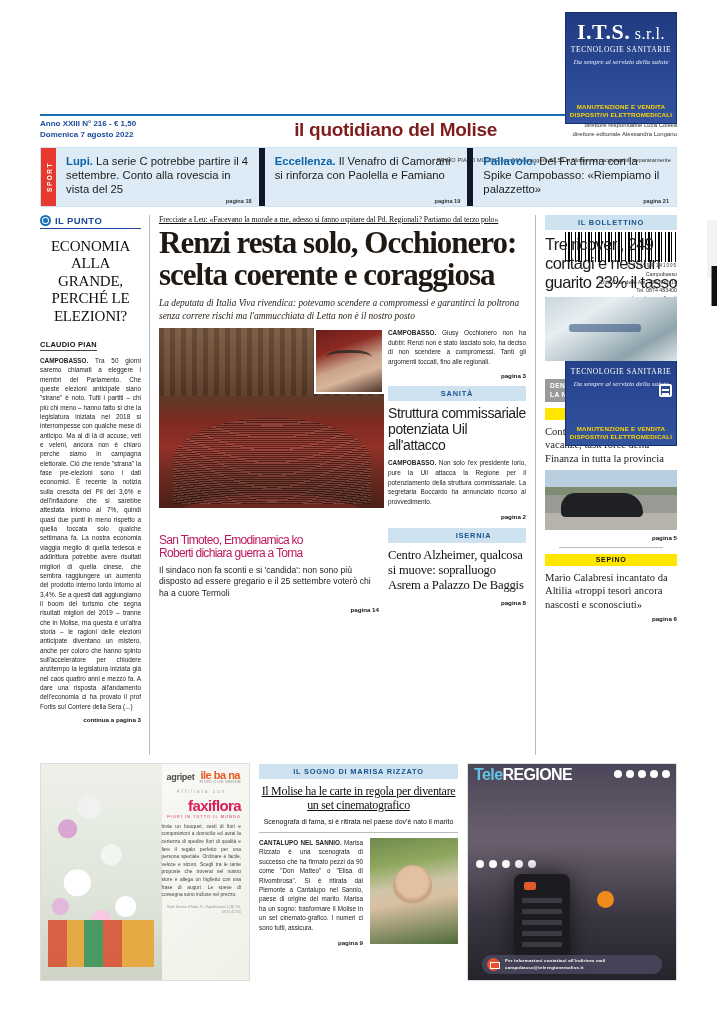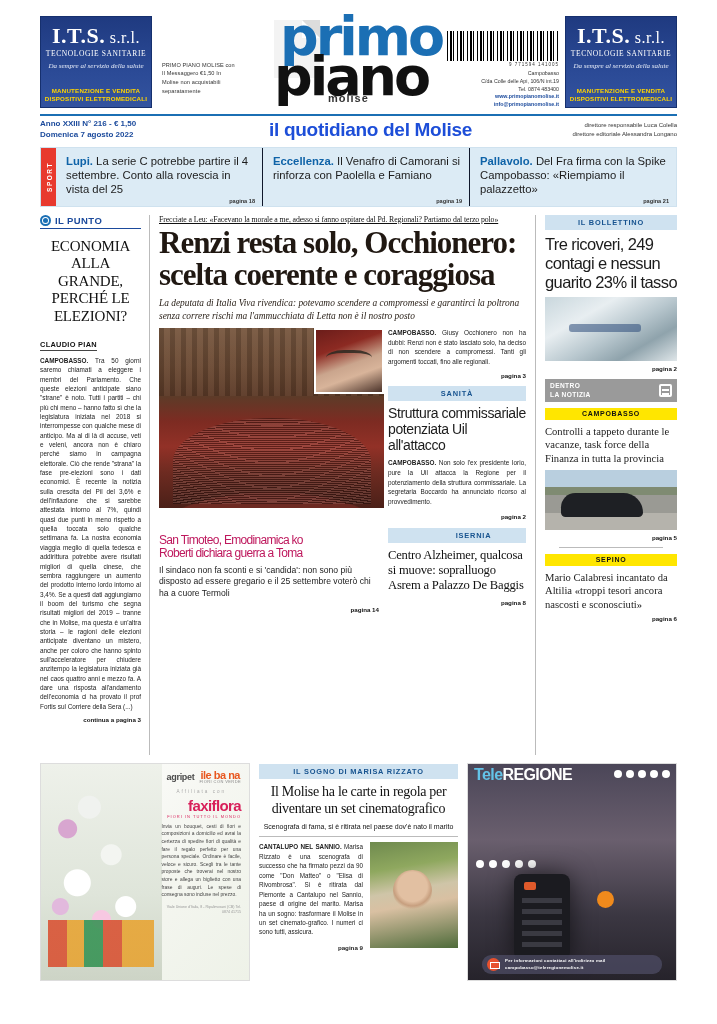--- a/index.html
+++ b/index.html
@@ -6,21 +6,21 @@
   body {
     width:717px; height:1024px;
     background:#ffffff;
     font-family:"Liberation Sans", sans-serif;
     color:#111;
     overflow:hidden;
   }
   .page { position:relative; width:717px; height:1024px; padding:0 40px; }
 
   
-  .masthead { display:flex; align-items:center; padding-top:12px; height:112px; }
+  .masthead { display:flex; align-items:flex-end; padding-top:12px; height:112px;flex-direction:column; }
   .its-ad {
     width:112px; height:92px; flex:0 0 112px;
     background:linear-gradient(180deg,#1f3a80 0%,#2b4a96 60%,#33539f 100%);
     color:#fff; position:relative; text-align:center;
     border:1px solid #16306e; overflow:hidden;
   }
   .its-ad .its-top { padding-top:8px; }
   .its-logo { font-family:"Liberation Serif", serif; font-size:16px; letter-spacing:.5px; font-weight:400; line-height:1; }
   .its-logo .big { font-size:22px; font-weight:700; }
   .its-sub { font-family:"Liberation Serif", serif; font-size:7.5px; letter-spacing:.6px; margin-top:2px; }
@@ -48,29 +48,29 @@
     background:repeating-linear-gradient(90deg,#000 0 1px,#fff 1px 3px,#000 3px 5px,#fff 5px 6px,#000 6px 7px,#fff 7px 10px); }
   .barcode-num { font-size:4.5px; letter-spacing:1px; margin-top:1px; color:#333; }
   .contact { font-size:5.3px; line-height:1.5; color:#333; margin-top:3px; }
   .contact .bold { font-weight:700; color:#1b4a9c; }
 
   .its-ad2 { flex:0 0 112px; margin-left:6px; }
 
   
   .band { display:flex; align-items:center; border-top:2px solid #1b6fb4; margin-top:2px; padding-top:4px; height:26px; }
   .band-left { font-size:8px; font-weight:700; color:#1b4a9c; line-height:1.35; flex:0 0 204px;}
-  .band-center { flex:1; text-align:center; font-size:19px; font-weight:700; color:#1d4ed8; letter-spacing:-.3px; }
+  .band-center { flex:1; text-align:right; font-size:19px; font-weight:700; color:#7f1d1d; letter-spacing:-.3px; }
   .band-right { flex:0 0 180px; text-align:right; font-size:6px; line-height:1.5; color:#333; }
 
   
   .sport { display:flex; margin-top:7px; height:60px; background:#dcebf5; border:1px solid #cfe2ef; }
   .sport-tab { flex:0 0 15px; background:#e8392e; color:#fff; position:relative; }
   .sport-tab span { position:absolute; left:50%; top:50%; transform:translate(-50%,-50%) rotate(-90deg);
     font-size:6.5px; font-weight:700; letter-spacing:1.5px; white-space:nowrap; }
-  .sport-item { flex:1; padding:6px 8px 0 10px; position:relative; border-right:1px solid #0f172a; }
+  .sport-item { flex:1; padding:6px 8px 0 10px; position:relative; border-right:6px solid #0f172a; }
   .sport-item:last-child { border-right:none; }
   .sport-item p { font-size:11.3px; line-height:1.25; color:#1c1c1c; }
   .sport-item p b { color:#0f63a8; font-weight:700; }
   .sport-pg { position:absolute; right:7px; bottom:2px; font-size:5.6px; font-weight:700; color:#333; }
 
   
   .grid { display:flex; margin-top:8px; height:540px; }
   .col-left { flex:0 0 110px; padding-right:8px; border-right:1px solid #bbb; }
   .col-mid  { flex:1 1 auto; padding:0 9px; }
   .col-right{ flex:0 0 142px; padding-left:9px; border-left:1px solid #bbb; }
@@ -167,21 +167,21 @@
   .fl-ile { font-size:11px; font-weight:700; color:#e8571f; line-height:.92; text-align:center; letter-spacing:-.5px;}
   .fl-ile small { display:block; font-size:4px; color:#888; letter-spacing:.4px; font-weight:400;}
   .fl-aff { font-size:4.6px; color:#aaa; letter-spacing:2px; text-align:center; margin:5px 0 3px; }
   .fl-faxi { font-size:15px; font-weight:700; color:#d81f5a; letter-spacing:-.6px; text-align:right;}
   .fl-faxi-sub { font-size:4px; color:#d81f5a; letter-spacing:1px; text-align:right; margin-bottom:4px;}
   .fl-body { font-size:4.9px; line-height:1.55; color:#444; text-align:justify;}
   .fl-foot { font-size:3.6px; color:#999; text-align:right; margin-top:6px; line-height:1.4;}
 
   .bot-mid { flex:1 1 auto; padding:1px 9px; }
   .bot-mid .secbar { margin-top:0; }
-  .sogno-title { font-family:"Liberation Serif", serif; font-size:14px; line-height:1.18; letter-spacing:-.3px; text-align:center; }
+  .sogno-title { font-family:"Liberation Serif", serif; font-size:12px; line-height:1.18; letter-spacing:-.3px; text-align:center;text-decoration:underline; }
   .sogno-occ { font-size:7px; line-height:1.35; text-align:center; margin-top:5px; border-bottom:1px solid #bbb; padding-bottom:5px;}
   .sogno-wrap { display:flex; gap:7px; margin-top:5px; }
   .sogno-txt { flex:1 1 auto; font-size:6.3px; line-height:1.5; text-align:justify; color:#222;}
   .sogno-txt b { font-weight:700; }
   .sogno-photo { flex:0 0 88px; height:106px;
     background:linear-gradient(170deg,#6f8a4e 0%,#8fa85f 25%,#cfc5a8 45%,#d9c0a2 58%,#4e6b3a 100%); position:relative; overflow:hidden;}
   .sogno-photo:after{ content:""; position:absolute; left:26%; top:26%; width:44%; height:40%;
     background:radial-gradient(circle at 50% 40%, #e2c0a2 0 46%, #c79f7f 60%, transparent 70%); border-radius:50%;}
 
   .ad-tele { flex:0 0 210px; border:1px solid #ddd; position:relative; overflow:hidden;

